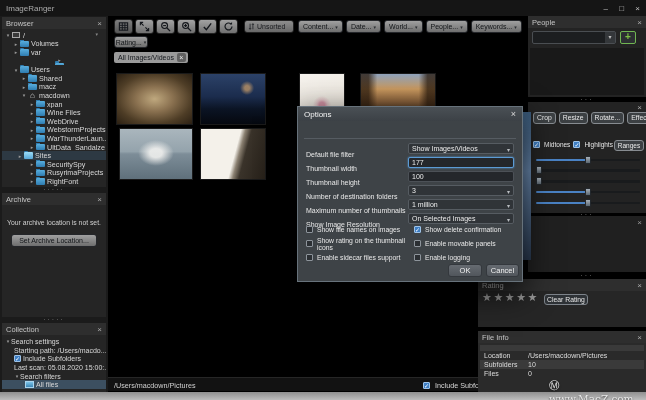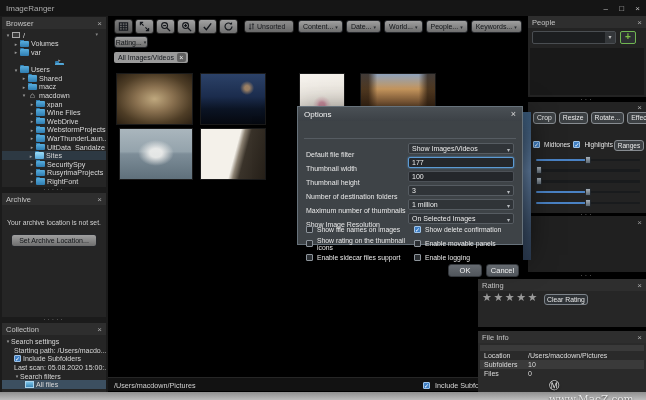--- a/index.html
+++ b/index.html
@@ -104,21 +104,21 @@
   #clear-rating{position:absolute;left:66px;top:15px;width:44px;height:11px;background:#2e3236;border:1px solid #7d838a;border-radius:3px;color:#e6e6e6;font-size:6.8px;text-align:center;line-height:9px;}
   #fileinfo-panel{left:478px;top:331px;width:168px;height:61px;background:#2a2a2a;}
   .stripe{position:absolute;left:2px;right:2px;top:14px;height:6px;background:#3a3a3a;}
   #fi-rows{position:absolute;left:2px;right:2px;top:20px;}
   .firow{display:flex;height:9px;font-size:7px;color:#dcdcdc;align-items:center;}
   .firow.alt{background:#3a3a3a;}
   .fil{width:48px;padding-left:4px;}
   .fiv{flex:1;}
 
   
-  #options-dialog{position:absolute;left:297px;top:106px;width:226px;height:139px;background:#3e4347;border:1px solid #67727b;box-shadow:0 10px 30px rgba(0,0,0,.8);z-index:50;}
+  #options-dialog{position:absolute;left:297px;top:106px;width:226px;height:176px;background:#3e4347;border:1px solid #67727b;box-shadow:0 10px 30px rgba(0,0,0,.8);z-index:50;}
   #dlg-titlebar{height:14px;background:linear-gradient(#4a5055,#3c4146);display:flex;justify-content:space-between;align-items:center;padding:0 6px;color:#f2f2f2;font-size:8px;}
   #dlg-close{color:#d8d8d8;font-size:9px;}
   #dlg-tabs{position:absolute;left:6px;top:18px;display:flex;}
   .tab{padding:2px 7px;font-size:7.5px;color:#d6d6d6;background:#373c40;border:1px solid #2e3236;border-bottom:none;margin-right:1px;border-radius:2px 2px 0 0;}
   .tab.active{background:#54595e;color:#fff;}
   #tabline{position:absolute;left:6px;right:6px;top:31px;border-top:1px solid #565c62;}
   #dlg-fields{position:absolute;left:8px;top:36px;right:8px;}
   .frow{position:relative;height:14px;}
   .flabel{font-size:7px;color:#e8e8e8;line-height:11px;}
   .ctl{position:absolute;left:102px;top:0;width:106px;height:11px;font-size:7px;line-height:10px;padding:0 3px;border-radius:2px;color:#ececec;white-space:nowrap;overflow:hidden;}
@@ -220,21 +220,21 @@
           <div class="tree-row" style="padding-left: 27px;">
             <span class="arw">▸</span>
             <span class="icon-folder"></span>
             <span class="tl">WarThunderLaun...</span>
           </div>
           <div class="tree-row" style="padding-left: 27px;">
             <span class="arw">▸</span>
             <span class="icon-folder"></span>
             <span class="tl">UltData_Sandalze</span>
           </div>
-          <div class="tree-row sel" style="padding-left: 26px;">
+          <div class="tree-row sel" style="padding-left: 15px;">
             <span class="arw">▸</span>
             <span class="icon-folder open"></span>
             <span class="tl">Sites</span>
           </div>
           <div class="tree-row" style="padding-left: 27px;">
             <span class="arw">▸</span>
             <span class="icon-folder"></span>
             <span class="tl">SecuritySpy</span>
           </div>
           <div class="tree-row" style="padding-left: 27px;">

